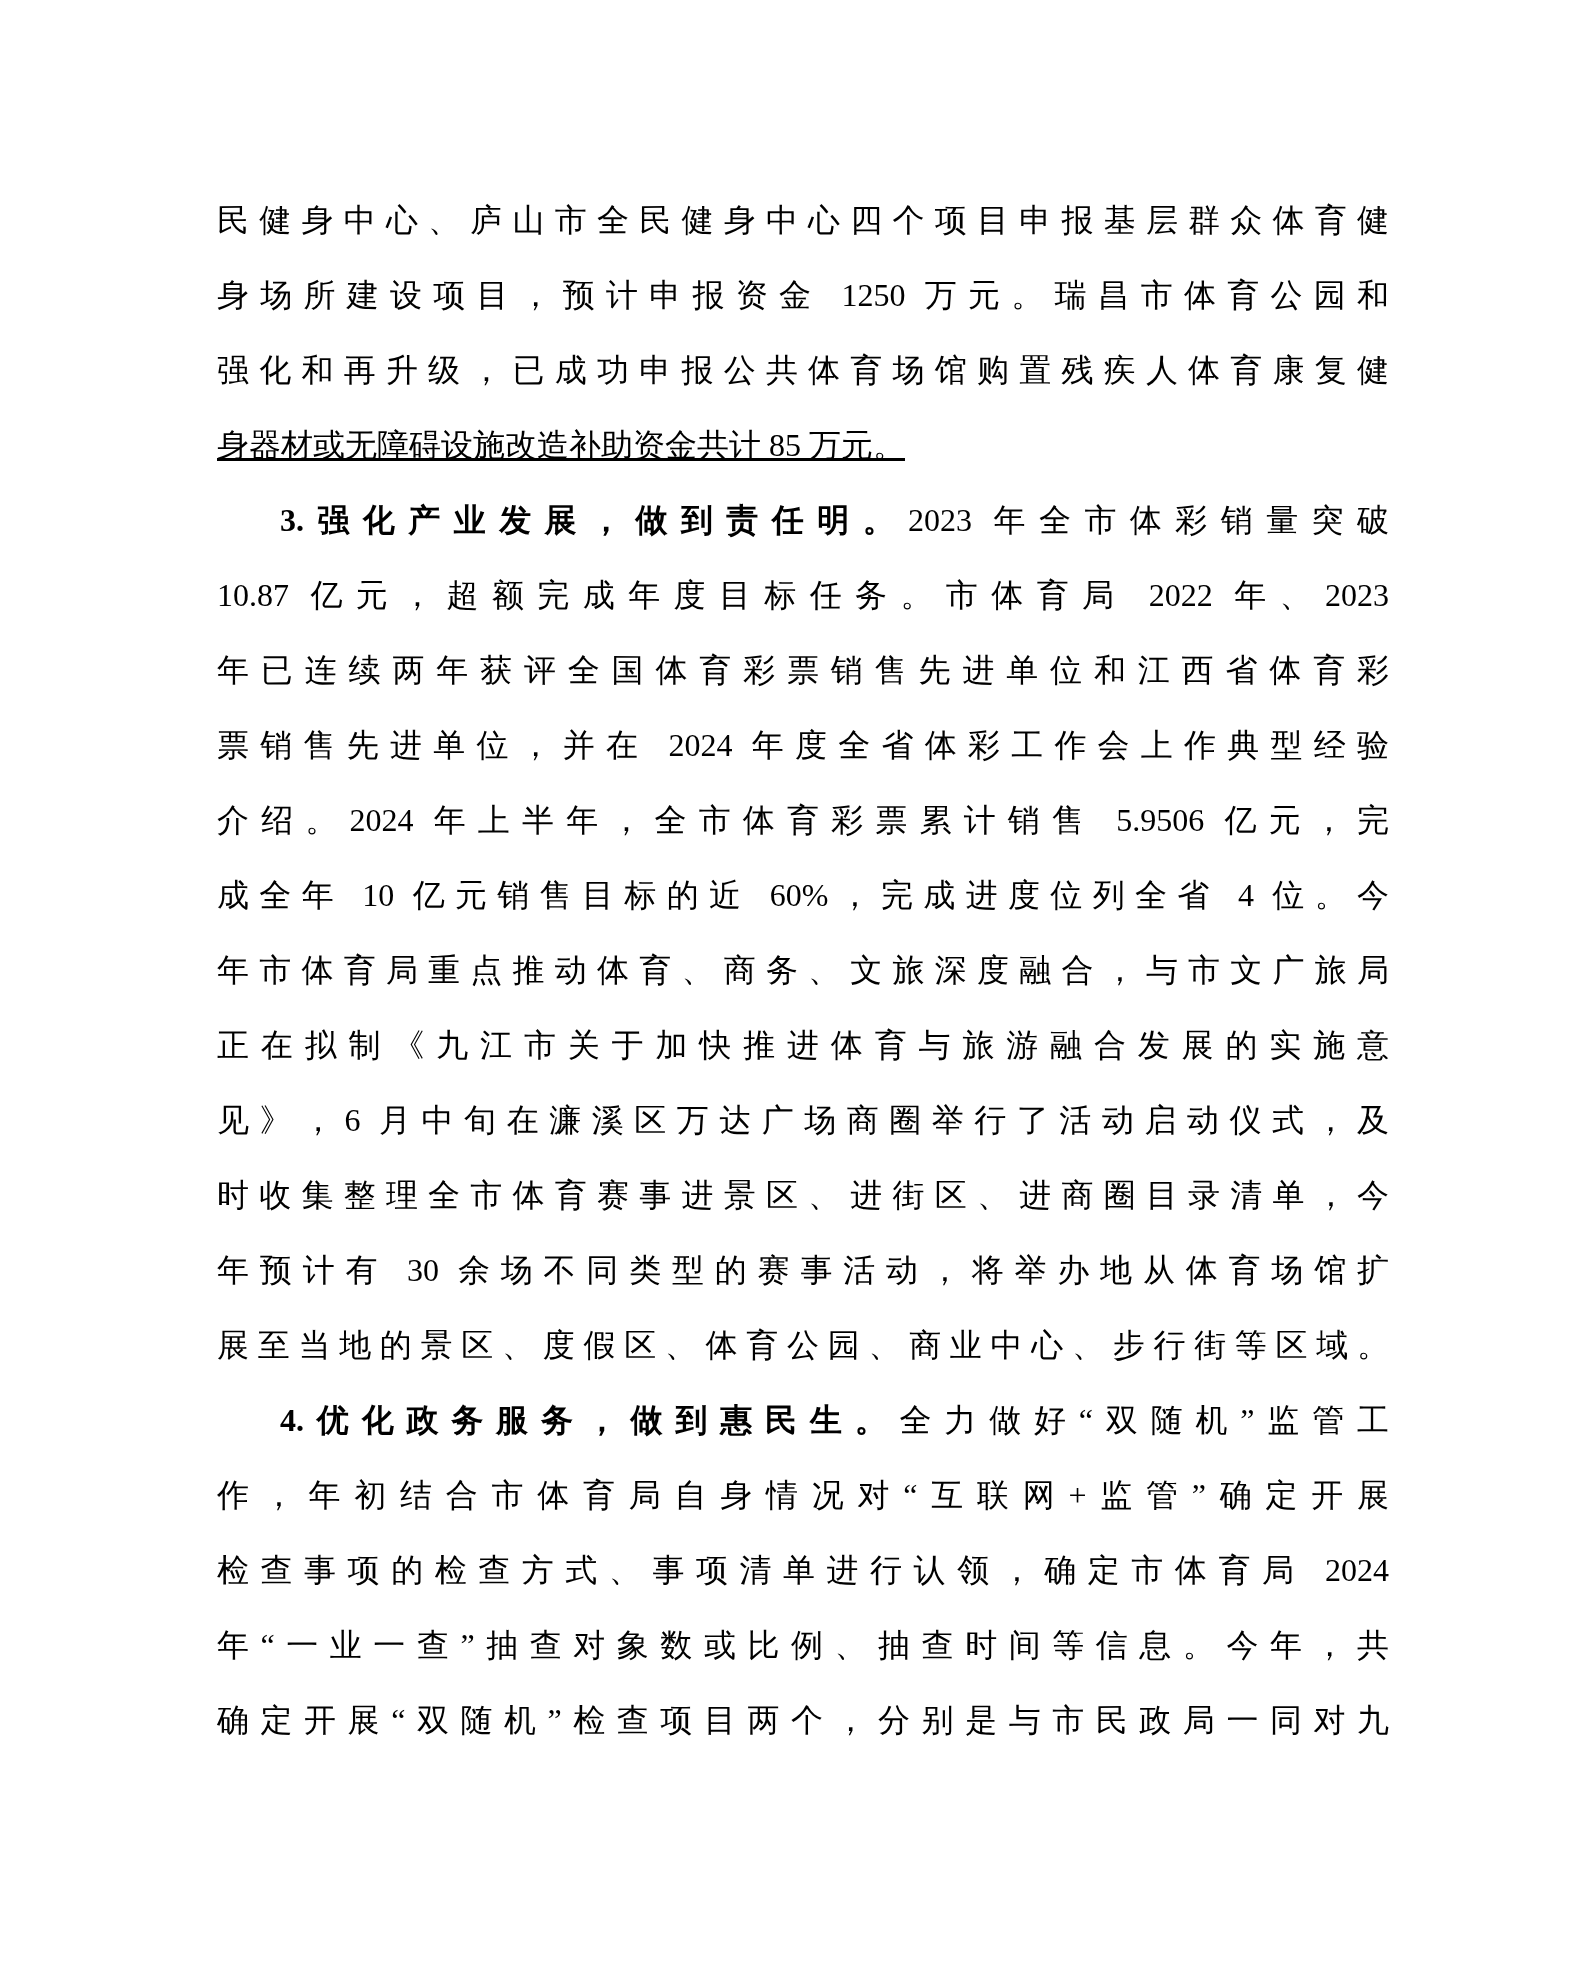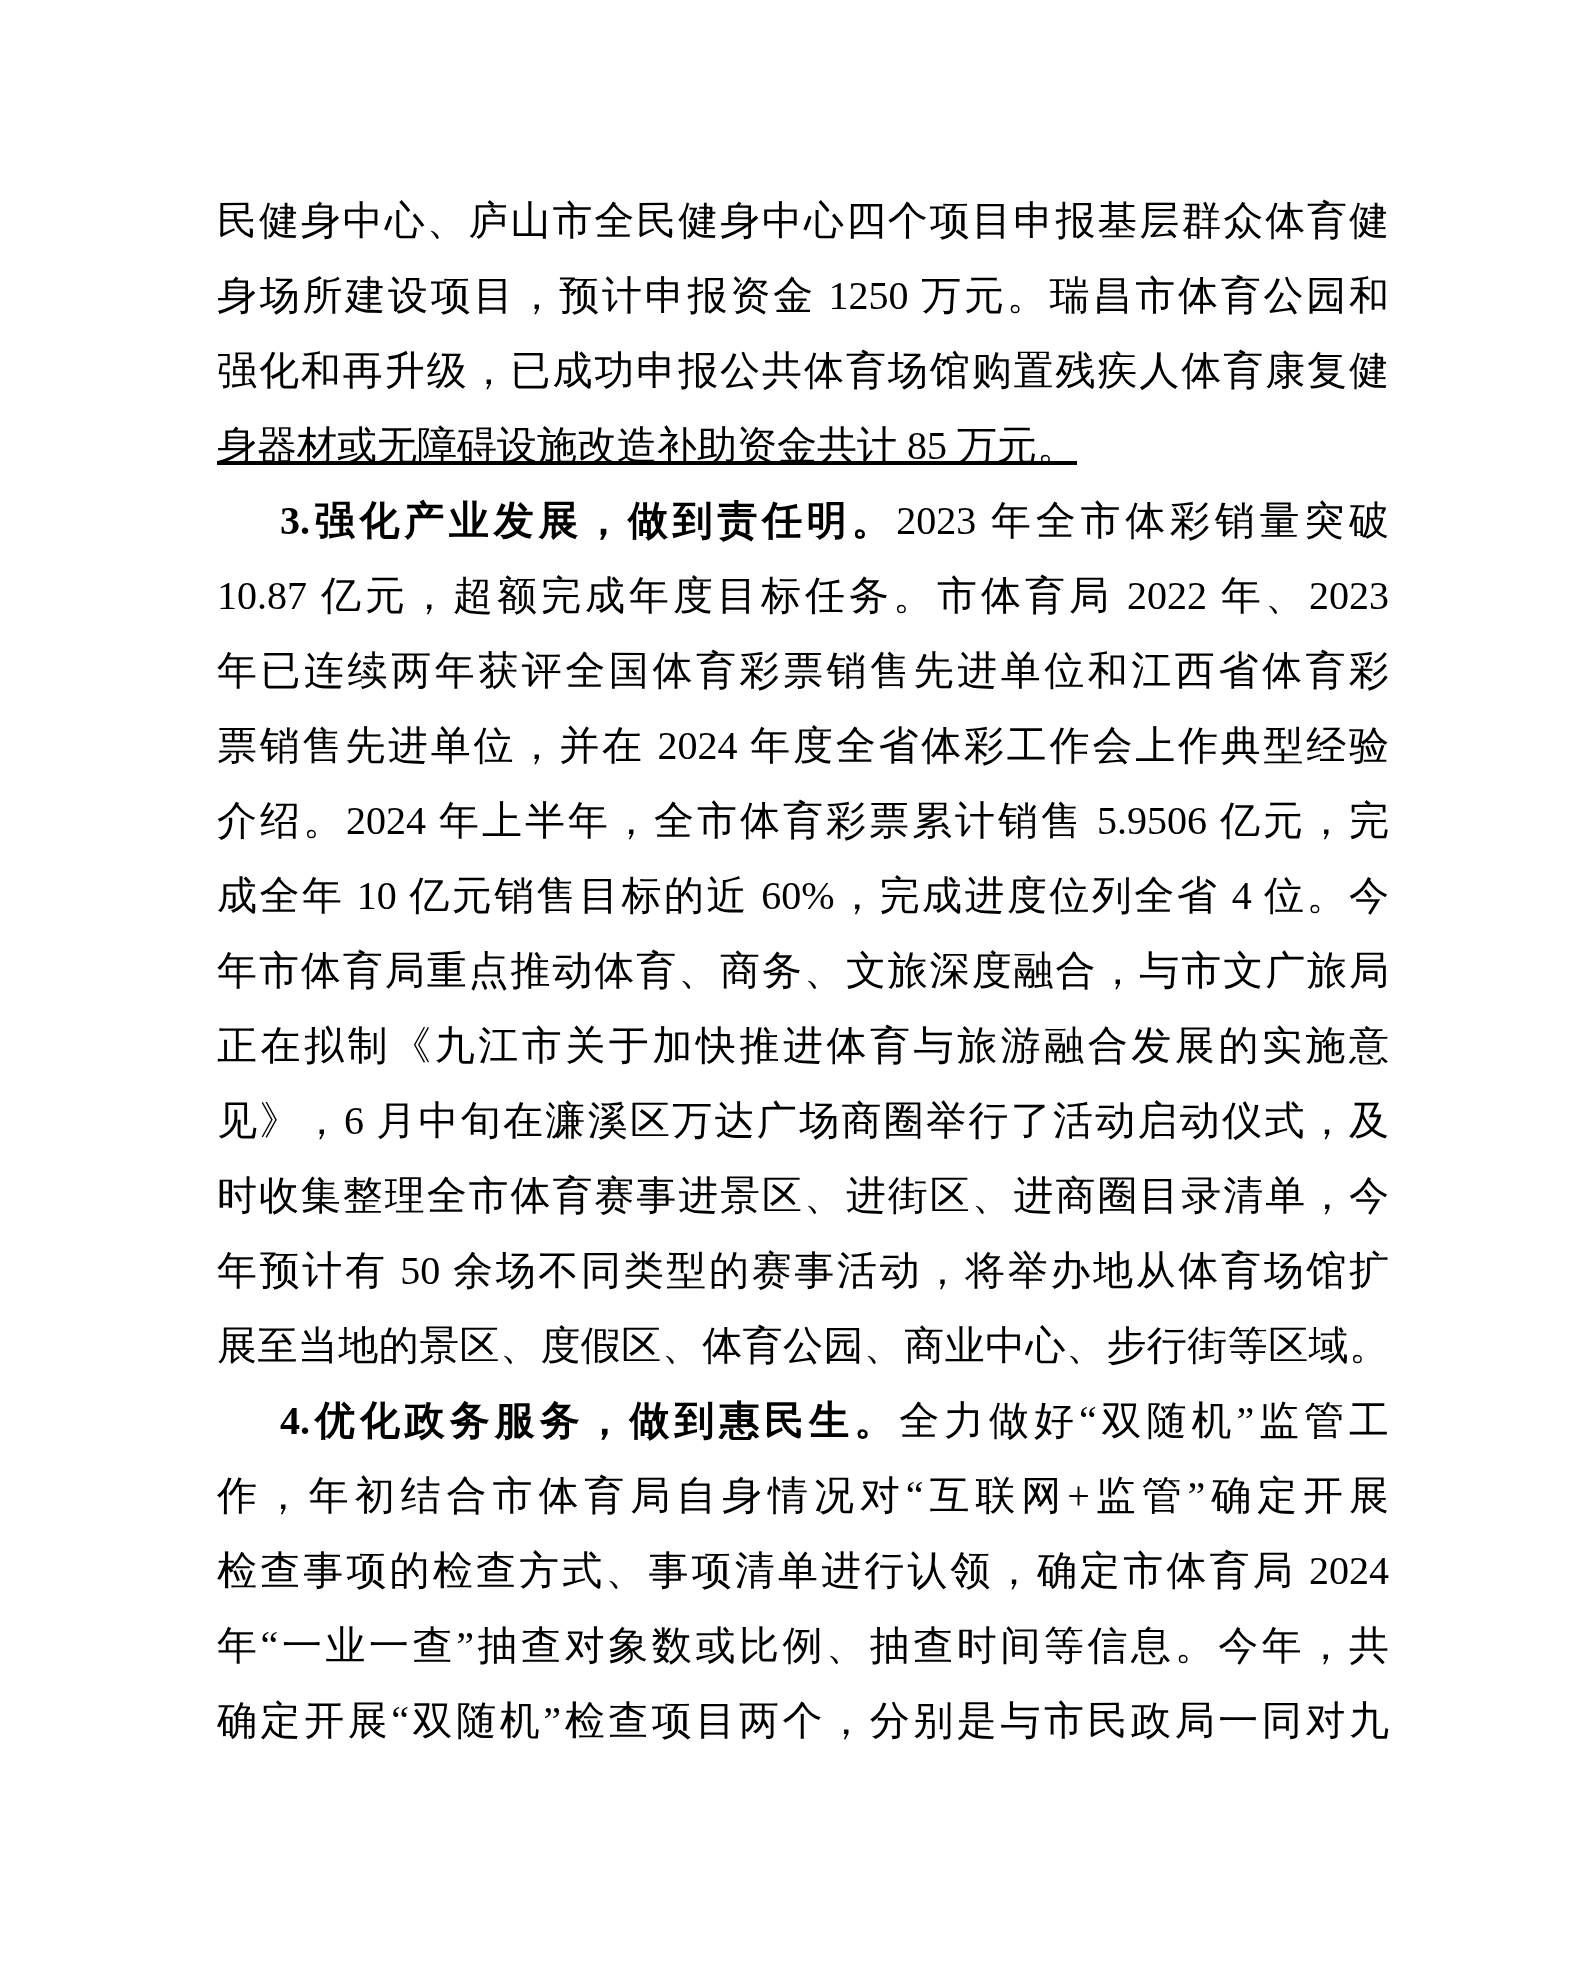--- a/index.html
+++ b/index.html
@@ -21,21 +21,21 @@
     top: 0;
     width: 1587px;
     height: 1970px;
     background: #ffffff;
   }
   .text-block {
     position: absolute;
     left: 217px;
     top: 183px;
     width: 1172px;
-    font-size: 40px;
+    font-size: 32px;
     line-height: 75px;
     letter-spacing: 0;
   }
   .line {
     text-align: justify;
     text-align-last: justify;
     white-space: normal;
   }
   .line.para-end {
     text-align: center;
@@ -67,21 +67,21 @@
       <div class="line indent"><span class="heading">3.强化产业发展，做到责任明。</span><span>2023 年全市体彩销量突破</span></div>
       <div class="line">10.87 亿元，超额完成年度目标任务。市体育局 2022 年、2023</div>
       <div class="line">年已连续两年获评全国体育彩票销售先进单位和江西省体育彩</div>
       <div class="line">票销售先进单位，并在 2024 年度全省体彩工作会上作典型经验</div>
       <div class="line">介绍。2024 年上半年，全市体育彩票累计销售 5.9506 亿元，完</div>
       <div class="line">成全年 10 亿元销售目标的近 60%，完成进度位列全省 4 位。今</div>
       <div class="line">年市体育局重点推动体育、商务、文旅深度融合，与市文广旅局</div>
       <div class="line">正在拟制《九江市关于加快推进体育与旅游融合发展的实施意</div>
       <div class="line">见》，6 月中旬在濂溪区万达广场商圈举行了活动启动仪式，及</div>
       <div class="line">时收集整理全市体育赛事进景区、进街区、进商圈目录清单，今</div>
-      <div class="line">年预计有 50 余场不同类型的赛事活动，将举办地从体育场馆扩</div>
+      <div class="line">年预计有 30 余场不同类型的赛事活动，将举办地从体育场馆扩</div>
       <div class="line">展至当地的景区、度假区、体育公园、商业中心、步行街等区域。</div>
     </div>
 
     <div class="para">
       <div class="line indent"><span class="heading">4.优化政务服务，做到惠民生。</span><span>全力做好“双随机”监管工</span></div>
       <div class="line">作，年初结合市体育局自身情况对“互联网+监管”确定开展</div>
       <div class="line">检查事项的检查方式、事项清单进行认领，确定市体育局 2024</div>
       <div class="line">年“一业一查”抽查对象数或比例、抽查时间等信息。今年，共</div>
       <div class="line">确定开展“双随机”检查项目两个，分别是与市民政局一同对九</div>
     </div>

